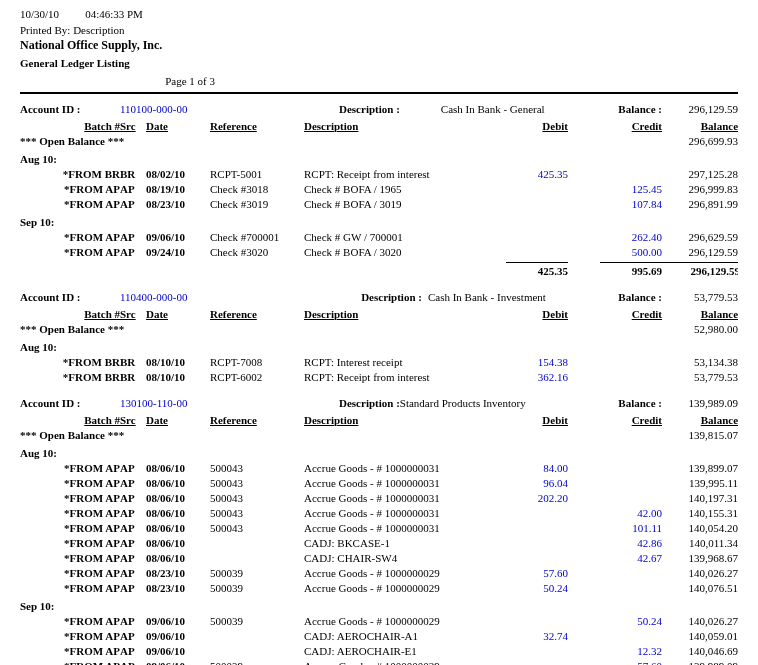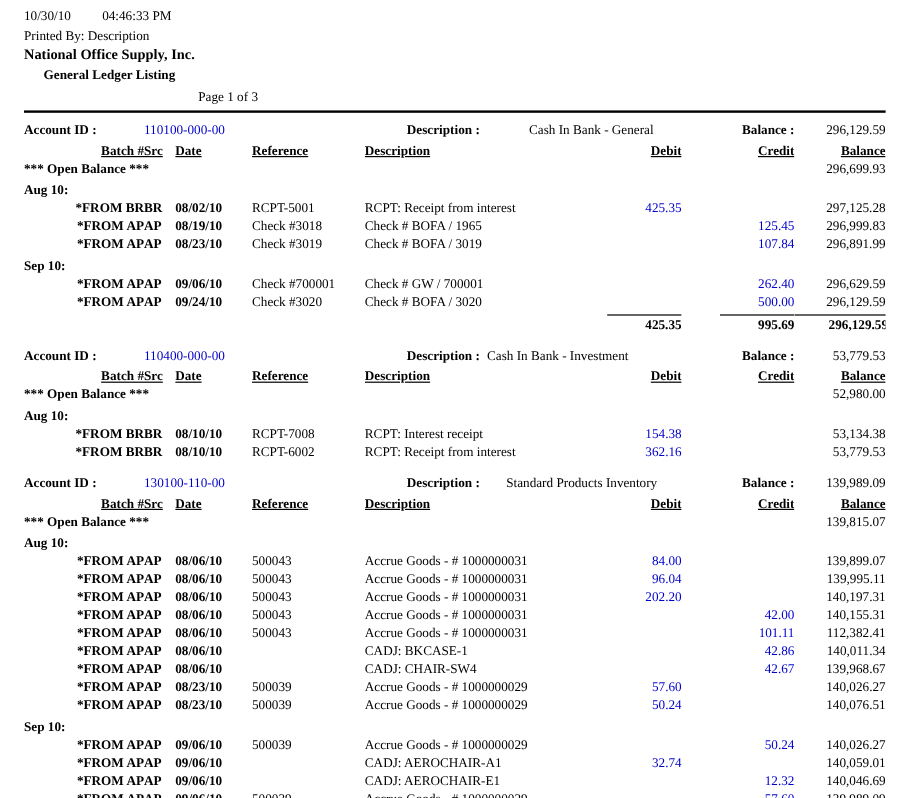--- a/index.html
+++ b/index.html
@@ -8,21 +8,21 @@
     background: #ffffff; color: #000000;
     font-family: "Liberation Serif", "DejaVu Serif", serif;
     font-size: 11px;
   }
   .page { padding: 6px 20px 0 20px; }
 
   
   .hdr { display: flex; align-items: flex-start; flex-direction: column; }
   .hdr-left { width: 195px; line-height: 16px; }
   .hdr-left .time { margin-left: 26px; }
-  .hdr-center { flex: 1; text-align: center; }
+  .hdr-center { flex: 1; text-align: left; }
   .hdr-right { width: 195px; text-align: right; padding-top: 2px; }
   .company { font-weight: bold; font-size: 12px; line-height: 15px; }
   .title   { font-weight: bold; font-size: 11px; line-height: 20px; }
   .period  { font-weight: bold; font-size: 11px; line-height: 14px; }
   .rule { border: none; border-top: 2px solid #000; margin: 5px 0 8px 0; }
 
   
   .account { margin-bottom: 11px; }
   table.grid { border-collapse: collapse; table-layout: fixed; width: 718px; }
   table.grid td {
@@ -178,21 +178,21 @@
             <col style="width: 94px;">
             <col style="width: 186px;">
             <col style="width: 78px;">
             <col style="width: 94px;">
             <col style="width: 76px;">
           </colgroup>
           <tbody>
             <tr class="acct-head">
               <td class="b">Account ID :</td>
               <td class="blue pl8" colspan="3">110400-000-00</td>
-              <td colspan="2" style="padding-left: 35px;"><span class="b">Description :</span><span style="margin-left: 6px;">Cash In Bank - Investment</span></td>
+              <td colspan="2" style="padding-left: 35px; text-align: center;"><span class="b">Description :</span><span style="margin-left: 6px;">Cash In Bank - Investment</span></td>
               <td class="b r">Balance :</td>
               <td class="r">53,779.53</td>
             </tr>
             <tr class="col-head">
               <td class="pl9"><span class="ch">Batch #</span></td>
               <td><span class="ch">Src</span></td>
               <td><span class="ch">Date</span></td>
               <td><span class="ch">Reference</span></td>
               <td><span class="ch">Description</span></td>
               <td class="r "><span class="ch">Debit</span></td>
@@ -239,21 +239,21 @@
             <col style="width: 94px;">
             <col style="width: 186px;">
             <col style="width: 78px;">
             <col style="width: 94px;">
             <col style="width: 76px;">
           </colgroup>
           <tbody>
             <tr class="acct-head">
               <td class="b">Account ID :</td>
               <td class="blue pl8" colspan="3">130100-110-00</td>
-              <td colspan="2" style="padding-left: 35px;"><span class="b">Description :</span><span style="margin-left: 22px;">Standard Products Inventory</span></td>
+              <td colspan="2" style="padding-left: 35px;"><span class="b">Description :</span><span style="margin-left: 0;">Standard Products Inventory</span></td>
               <td class="b r">Balance :</td>
               <td class="r">139,989.09</td>
             </tr>
             <tr class="col-head">
               <td class="pl9"><span class="ch">Batch #</span></td>
               <td><span class="ch">Src</span></td>
               <td><span class="ch">Date</span></td>
               <td><span class="ch">Reference</span></td>
               <td><span class="ch">Description</span></td>
               <td class="r "><span class="ch">Debit</span></td>
@@ -309,21 +309,21 @@
               <td class="r">140,155.31</td>
             </tr>
             <tr class="detail">
               <td class="b pl9">*FROM AP</td>
               <td class="b">AP</td>
               <td class="b pl2">08/06/10</td>
               <td class="pl5">500043</td>
               <td class="pl4">Accrue Goods - # 1000000031</td>
               <td class="r blue"></td>
               <td class="r blue">101.11</td>
-              <td class="r">112,382.41</td>
+              <td class="r">140,054.20</td>
             </tr>
             <tr class="detail">
               <td class="b pl9">*FROM AP</td>
               <td class="b">AP</td>
               <td class="b pl2">08/06/10</td>
               <td class="pl5"></td>
               <td class="pl4">CADJ: BKCASE-1</td>
               <td class="r blue"></td>
               <td class="r blue">42.86</td>
               <td class="r">140,011.34</td>

